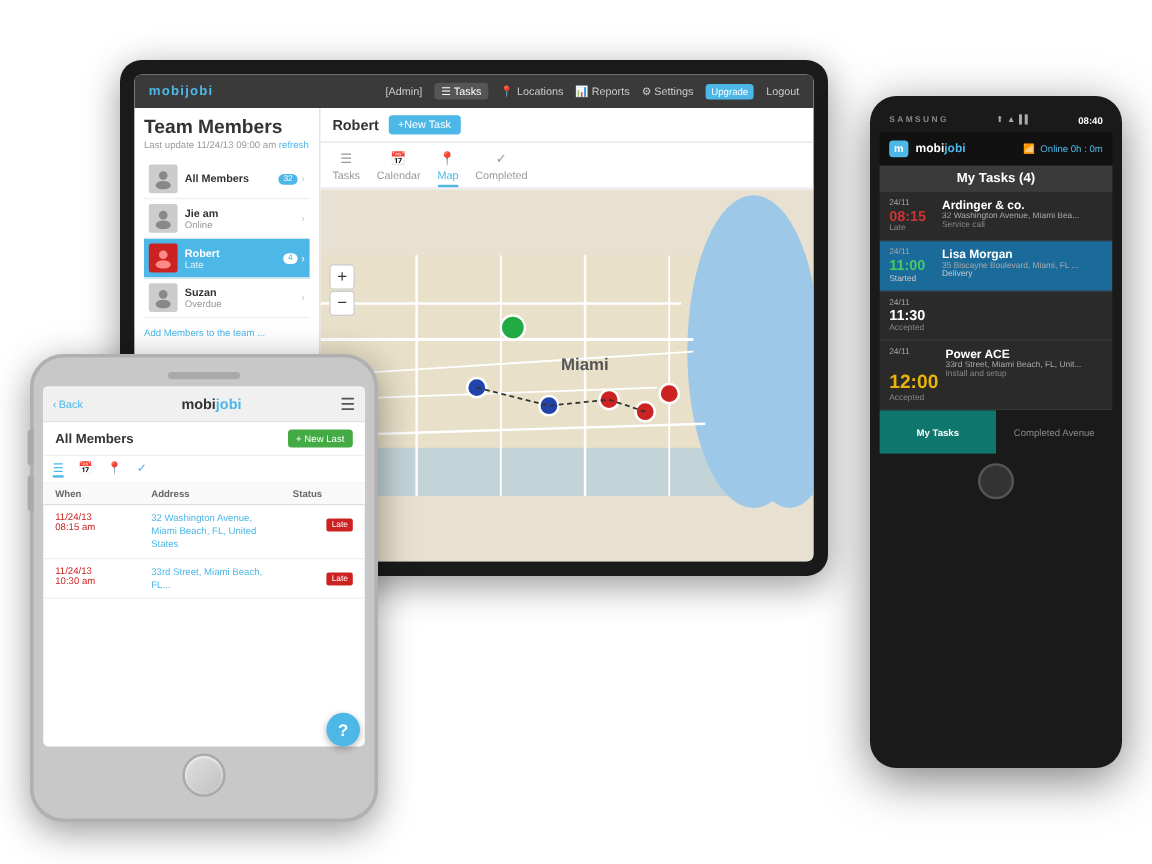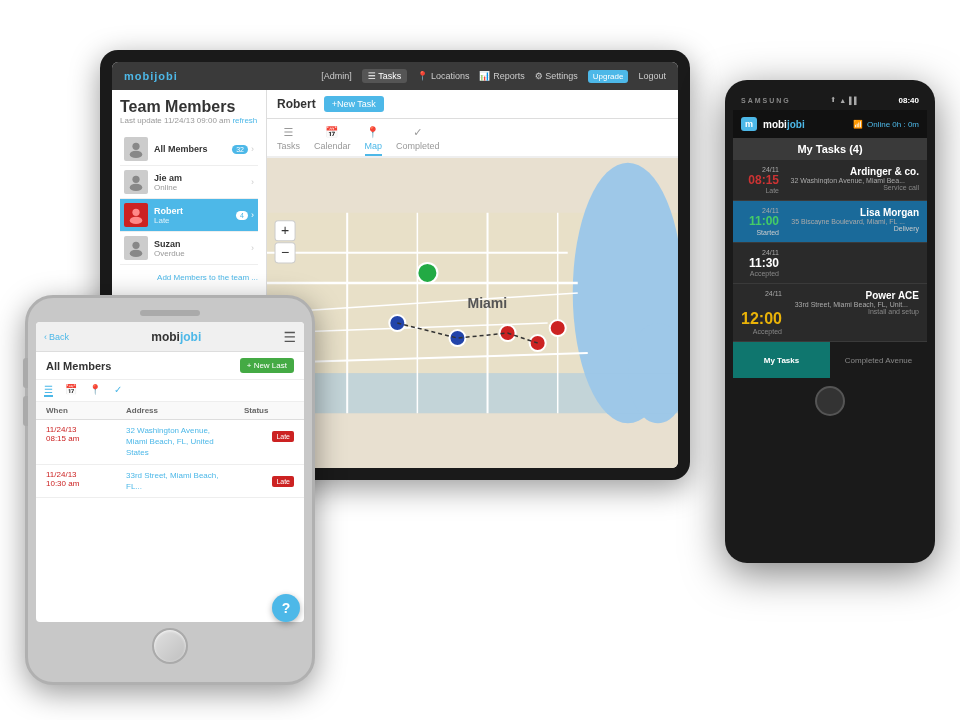--- a/index.html
+++ b/index.html
@@ -142,21 +142,20 @@
       margin-right: 3px;
     }
     .member-item.active .member-badge { background: white; color: #4db8e8; }
     .member-arrow { color: #ccc; font-size: 9px; }
     .member-item.active .member-arrow { color: white; }
     .add-members {
       font-size: 8px;
       color: #4db8e8;
       margin-top: 8px;
       cursor: pointer;
-      text-align: right;
     }
     
     .tablet-main {
       flex: 1;
       display: flex;
       flex-direction: column;
       overflow: hidden;
     }
     .tablet-main-header {
       padding: 6px 10px;
@@ -208,21 +207,21 @@
       position: relative;
       overflow: hidden;
     }
 
     
     .android-phone {
       position: absolute;
       top: 80px;
       right: 25px;
       width: 210px;
-      height: 483px;
+      height: 560px;
       background: #1a1a1a;
       border-radius: 22px;
       padding: 10px 8px;
       box-shadow: 0 10px 40px rgba(0,0,0,0.5);
     }
     .android-status-bar {
       background: #1a1a1a;
       height: 20px;
       display: flex;
       align-items: center;
@@ -273,21 +272,20 @@
       color: white;
       font-size: 11px;
       font-weight: bold;
       text-align: center;
       padding: 5px;
     }
     .android-tasks-list {
       flex: 1;
       overflow: hidden;
       background: #2a2a2a;
-      text-align: right;
     }
     .android-task-item {
       display: flex;
       padding: 6px 8px;
       border-bottom: 1px solid #3a3a3a;
       gap: 6px;
     }
     .android-task-item.active {
       background: #1a6a9a;
     }

